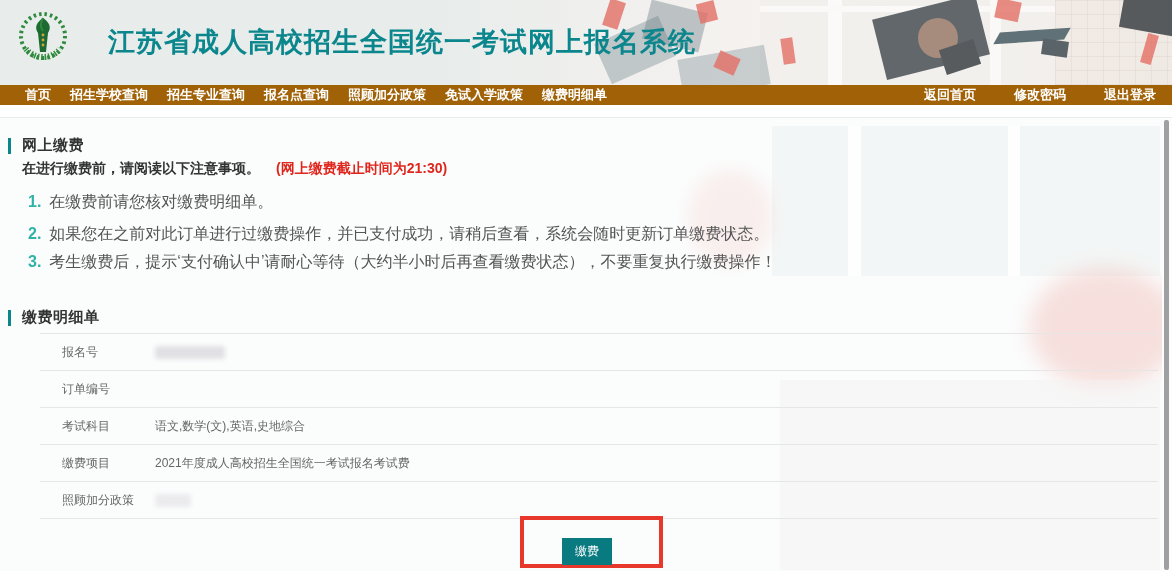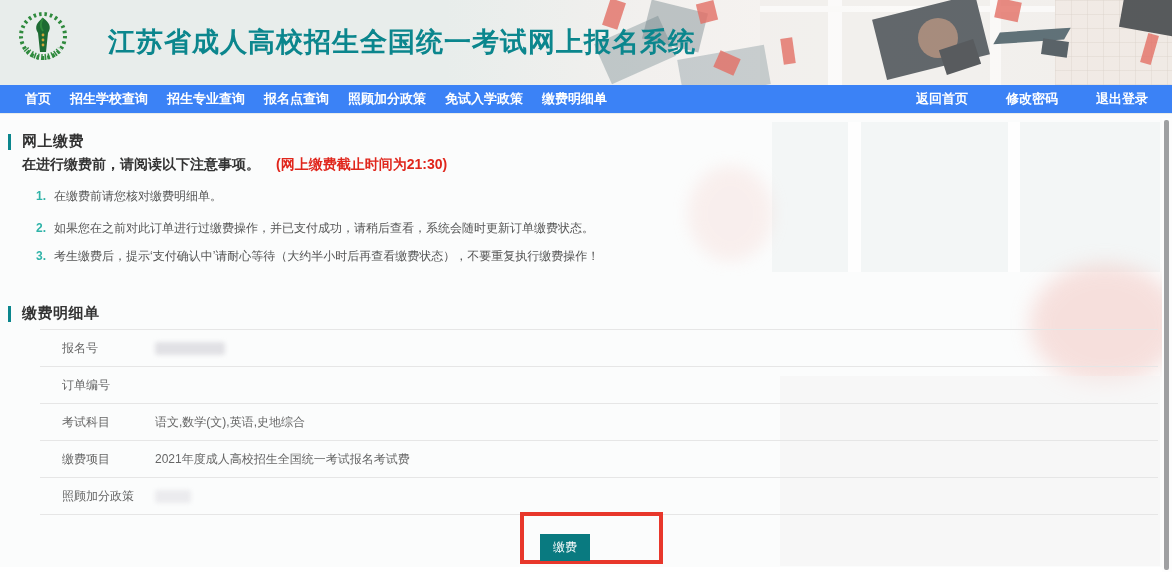--- a/index.html
+++ b/index.html
@@ -34,62 +34,62 @@
   .hp-cap-corner { left:562px; top:-8px; width:56px; height:40px; background:#23282c; transform:rotate(10deg); }
   .hp-tassel { background:#dd4437; opacity:.8; }
   .t1 { left:46px; top:0; width:16px; height:28px; transform:rotate(18deg); }
   .t2 { left:138px; top:2px; width:18px; height:20px; transform:rotate(-14deg); }
   .t3 { left:156px; top:54px; width:22px; height:18px; transform:rotate(24deg); }
   .t4 { left:222px; top:38px; width:12px; height:26px; transform:rotate(-8deg); }
   .t5 { left:436px; top:0; width:24px; height:20px; transform:rotate(12deg); }
   .t6 { left:584px; top:34px; width:11px; height:30px; transform:rotate(16deg); }
 
   
-  .nav { position:relative; width:1172px; height:28px; background:#3b82f6; display:flex;
-    align-items:center; justify-content:space-between; padding:0 24px 0 25px; z-index:10; }
+  .nav { position:relative; width:1172px; height:20px; background:#a16207; display:flex;
+    align-items:center; justify-content:space-between; padding:0 16px 0 25px; z-index:10; }
   .nav-left, .nav-right { display:flex; align-items:center; }
   .nav-left { gap:19px; }
   .nav-right { gap:38px; }
   .nav-item { color:#fff; font-size:13px; font-weight:600; white-space:nowrap; cursor:pointer; }
 
   
   .content { position:relative; width:1172px; height:454px; background:#fbfcfc;
-    border-top:1px solid #e8eceb; overflow:hidden; }
+    border-top:1px solid #e8eceb; overflow:hidden;margin-top:12px; }
 
   
   .cp { position:absolute; inset:0; pointer-events:none; }
   .cp * { position:absolute; }
   .cp-win { left:772px; top:8px; width:388px; height:150px; background:#edf0f1; opacity:.55; }
   .cp-win-f1 { left:848px; top:8px; width:13px; height:150px; background:#fff; opacity:.9; }
   .cp-win-f2 { left:1008px; top:8px; width:12px; height:150px; background:#fff; opacity:.9; }
   .cp-pink1 { left:1030px; top:150px; width:150px; height:120px; background:#f0b9b2; opacity:.42;
     border-radius:50%; filter:blur(10px); }
   .cp-pink2 { left:688px; top:52px; width:85px; height:95px; background:#f3cdc7; opacity:.28;
     border-radius:50%; filter:blur(8px); }
   .cp-low { left:780px; top:262px; width:380px; height:190px; background:#f3f2f1; opacity:.5; }
 
   .sec-head { position:absolute; left:8px; display:flex; align-items:center; }
   .sec-bar { width:3px; height:16px; background:#0b868d; margin-right:11px; }
   .sec-title { font-size:15px; font-weight:700; color:#333; letter-spacing:.5px; }
 
   .intro-line { position:absolute; left:22px; top:42px; font-size:14px; font-weight:700; color:#333; }
   .intro-deadline { color:#e0261c; margin-left:16px; }
 
-  .notice-item { position:absolute; left:36px; font-size:12px; color:#555; }
+  .notice-item { position:absolute; left:28px; font-size:16px; color:#555; }
   .notice-num { color:#2fb3a8; font-weight:700; margin-right:8px; }
 
   .detail-table { position:absolute; left:40px; top:215px; width:1118px; border-top:1px solid #e6e6e6; }
   .d-row { height:37px; display:flex; align-items:center; border-bottom:1px solid #e6e6e6; }
   .d-label { width:93px; margin-left:22px; font-size:12px; color:#666; }
   .d-value { font-size:12px; color:#666; }
   .blur-box { height:13px; border-radius:3px; background:#e1e1e5; filter:blur(2px); }
   .blur-wide { width:70px; }
   .blur-narrow { width:36px; background:#ebebee; }
 
-  .pay-btn { position:absolute; left:540px; top:420px; width:50px; height:27px;
+  .pay-btn { position:absolute; left:562px; top:420px; width:50px; height:27px;
     background:#097a80; color:#fff; font-size:12px; border:none; cursor:pointer;
     font-family:"Liberation Sans","DejaVu Sans",sans-serif; z-index:6; }
   .highlight-rect { position:absolute; left:520px; top:398px; width:143px; height:52px;
     border:4px solid #e8372b; z-index:5; }
 
   .scrollbar-track { position:absolute; right:0; top:118px; width:10px; height:454px; background:#fdfdfd; z-index:20; }
   .scrollbar-thumb { position:absolute; right:3px; top:2px; width:5px; height:450px; background:#9fa0a2; border-radius:2px; }
 </style>
 </head>
 <body>

